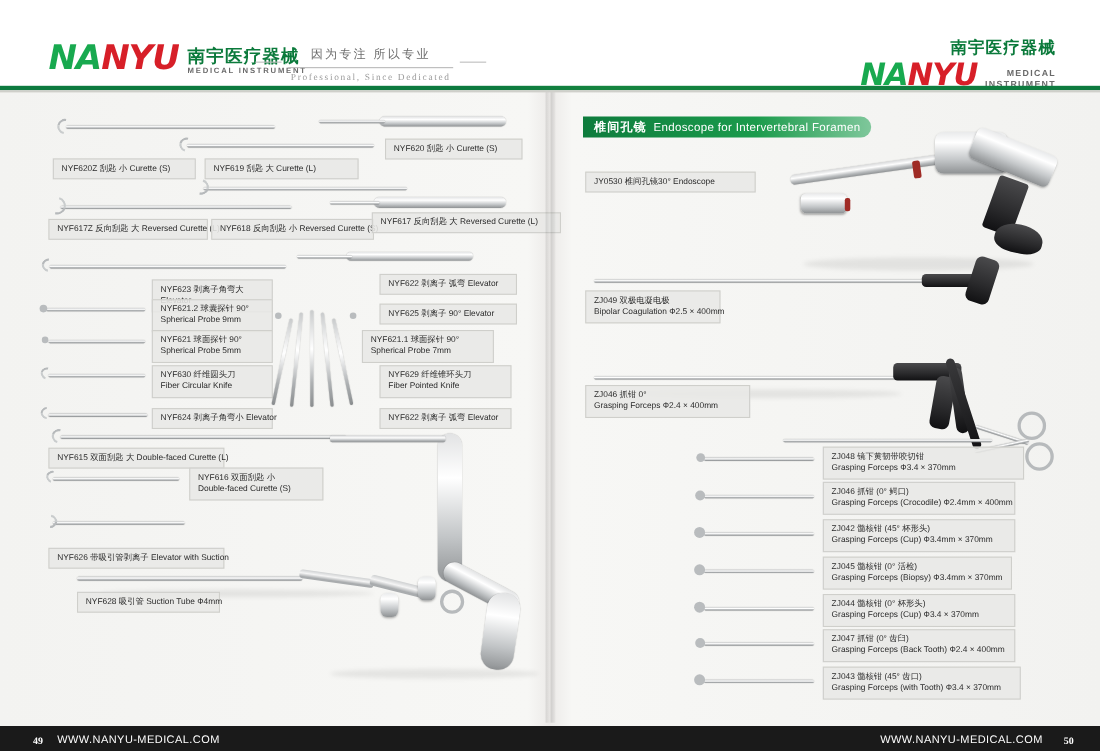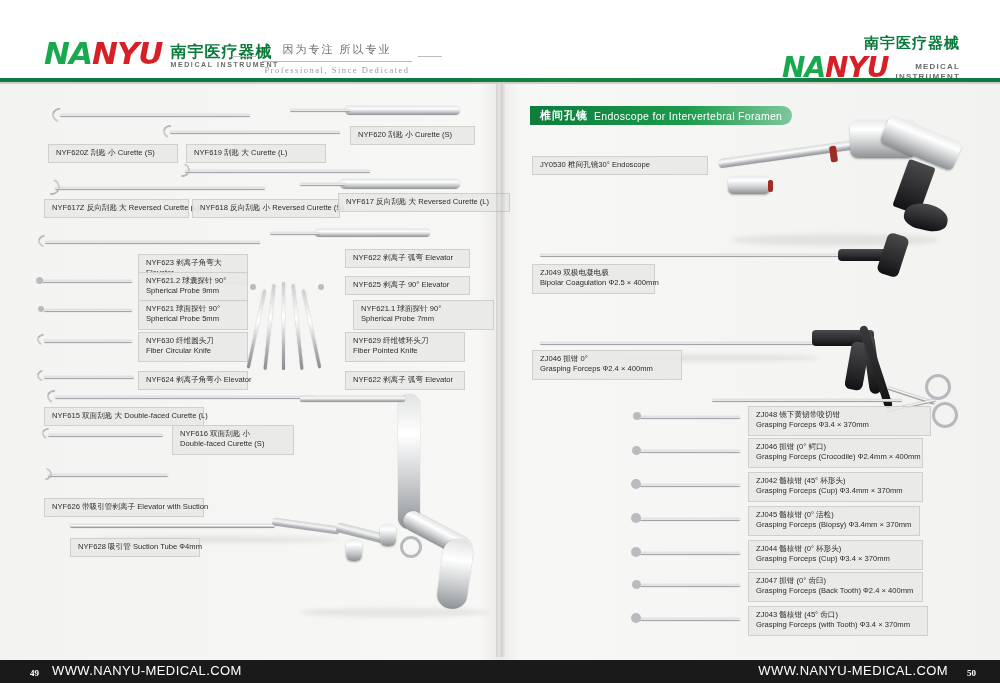--- a/index.html
+++ b/index.html
@@ -63,21 +63,21 @@
   .footer { position: absolute; left: 0; bottom: 0; width: 1000px; height: 26px; }
   .footer-bar-l {
     position: absolute; left: 0; bottom: 0; width: 500px; height: 23px;
     background: #1a1a1a;
   }
   .footer-bar-r {
     position: absolute; right: 0; bottom: 0; width: 500px; height: 23px;
     background: #1a1a1a;
   }
   .footer-pg { position: absolute; bottom: 5px; font-size: 9px; color: #ffffff; font-weight: bold; font-family: Liberation Serif, serif; }
-  .footer-url { position: absolute; bottom: 5px; font-size: 13px; color: #ffffff; letter-spacing: 0.4px; text-align: right; }
+  .footer-url { position: absolute; bottom: 5px; font-size: 10px; color: #ffffff; letter-spacing: 0.4px; text-align: right; }
 
   
   .left-page { position: absolute; left: 0; top: 84px; width: 500px; height: 573px; }
   .right-page { position: absolute; left: 500px; top: 84px; width: 500px; height: 573px; }
   .gutter { position: absolute; left: 496px; top: 84px; width: 9px; height: 573px;
     background: linear-gradient(90deg, rgba(0,0,0,0.10), rgba(0,0,0,0.02) 45%, rgba(0,0,0,0.12) 55%, rgba(0,0,0,0.03)); }
 
   
   .section-title {
     position: absolute; left: 30px; top: 22px;
@@ -265,21 +265,21 @@
     </div>
 
     <div class="inst">
       <div class="shaft thin" style="left:44px; top:225px; width:88px; height:3px;"></div>
       <div class="dot" style="left:38px; top:222px; width:6px; height:6px;"></div>
     </div>
     <div class="cap" style="left:138px; top:216px; width:110px;">
       <div class="l1"><span>NYF621</span> <span>球面探针 90°</span></div>
       <div class="l2">Spherical Probe 5mm</div>
     </div>
-    <div class="cap" style="left:353px; top:216px; width:141px;">
+    <div class="cap" style="left:329px; top:216px; width:120px;">
       <div class="l1"><span>NYF621.1</span> <span>球面探针 90°</span></div>
       <div class="l2">Spherical Probe 7mm</div>
     </div>
 
     <div class="inst">
       <div class="shaft thin" style="left:44px; top:256px; width:88px; height:3px;"></div>
       <div class="tip-curve" style="left:37px; top:250px; width:11px; height:11px; transform:rotate(-30deg);"></div>
     </div>
     <div class="cap" style="left:138px; top:248px; width:110px;">
       <div class="l1"><span>NYF630</span> <span>纤维圆头刀</span></div>
@@ -371,21 +371,21 @@
       <div class="shaft" style="left:218px; top:65px; width:150px; height:9px; transform:rotate(-8deg); border-radius:4px;"></div>
       <div class="scope-body" style="left:350px; top:36px; width:66px; height:38px; border-radius:8px;"></div>
       <div class="scope-body" style="left:382px; top:44px; width:78px; height:30px; border-radius:6px; transform:rotate(22deg);"></div>
       <div class="red-ring" style="left:330px; top:62px; width:7px; height:16px; transform:rotate(-8deg);"></div>
       <div class="scope-dark" style="left:400px; top:78px; width:28px; height:50px; transform:rotate(20deg);"></div>
       <div class="scope-dark" style="left:404px; top:120px; width:44px; height:26px; border-radius:50% 50% 40% 40%; transform:rotate(12deg);"></div>
       <div class="scope-body" style="left:228px; top:92px; width:42px; height:18px; border-radius:5px;"></div>
       <div class="red-ring" style="left:268px; top:96px; width:5px; height:12px;"></div>
       <div class="shadow-soft" style="left:230px; top:150px; width:210px; height:12px;"></div>
     </div>
-    <div class="cap" style="left:32px; top:72px; width:176px;">
+    <div class="cap" style="left:32px; top:72px; width:155px;">
       <span>JY0530</span> <span>椎间孔镜30°</span> <span>Endoscope</span>
     </div>
 
     <div class="inst">
       <div class="shaft thin" style="left:40px; top:170px; width:300px; height:3px;"></div>
       <div class="scope-dark" style="left:338px; top:165px; width:50px; height:12px; border-radius:4px;"></div>
       <div class="scope-dark" style="left:382px; top:150px; width:22px; height:42px; border-radius:6px; transform:rotate(18deg);"></div>
     </div>
     <div class="cap" style="left:32px; top:180px; width:123px;">
       <div class="l1"><span>ZJ049</span> <span>双极电凝电极</span></div>

